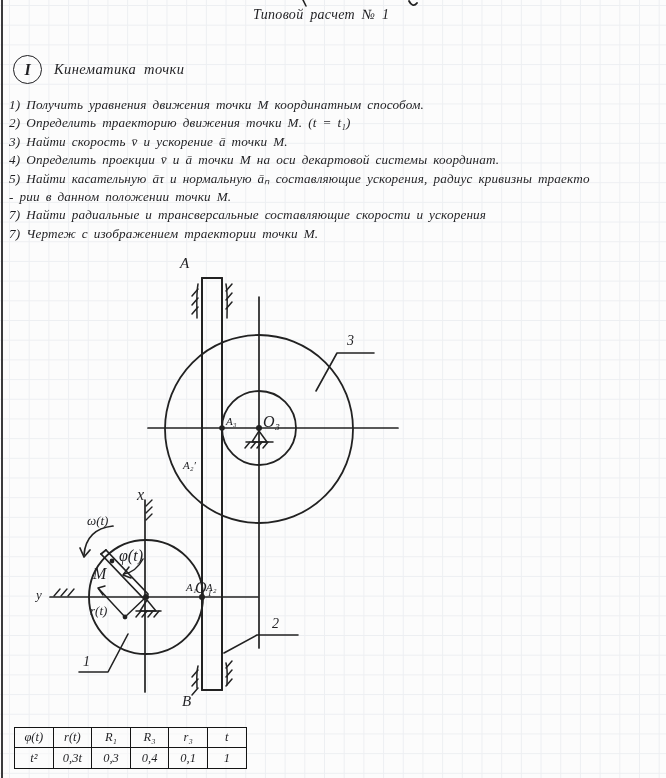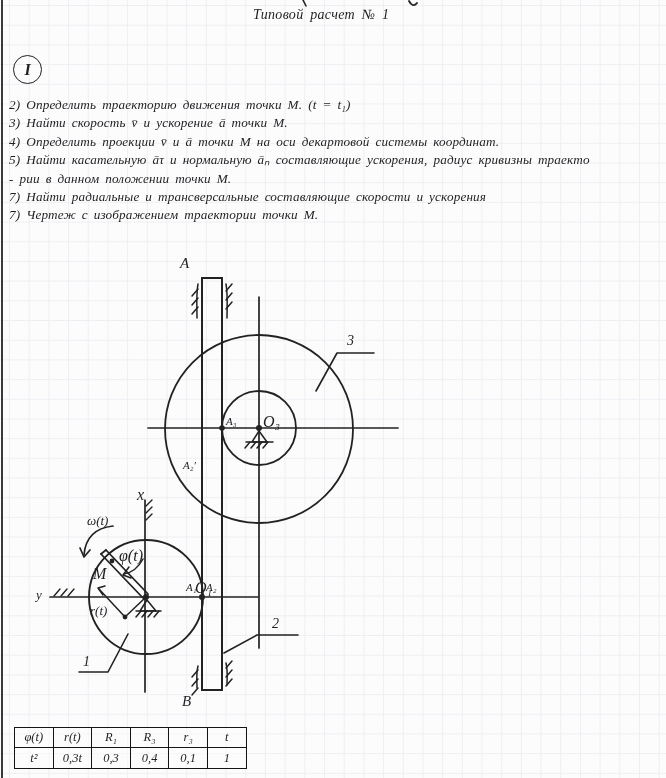--- a/index.html
+++ b/index.html
@@ -55,23 +55,25 @@
 </head>
 <body>
 
 <div class="page">
   <div class="page-edge"></div>
 
   <div class="title hw">Типовой расчет № 1</div>
 
   <div class="section">
     <div class="numeral-circle">I</div>
+    <div class="section-heading hw">Кинематика точки</div>
   </div>
 
   <div class="tasks hw">
+    <div>1) Получить уравнения движения точки М координатным способом.</div>
     <div>2) Определить траекторию движения точки М. (t = t₁)</div>
     <div>3) Найти скорость v̄ и ускорение ā точки М.</div>
     <div>4) Определить проекции v̄ и ā точки М на оси декартовой системы координат.</div>
     <div>5) Найти касательную āτ и нормальную āₙ составляющие ускорения, радиус кривизны траекто</div>
     <div>- рии в данном положении точки М.</div>
     <div>7) Найти радиальные и трансверсальные составляющие скорости и ускорения</div>
     <div>7) Чертеж с изображением траектории точки М.</div>
   </div>
 
   <svg class="diagram-svg" width="666" height="778" viewBox="0 0 666 778" stroke="#222" fill="none" stroke-linecap="round" stroke-linejoin="round">

